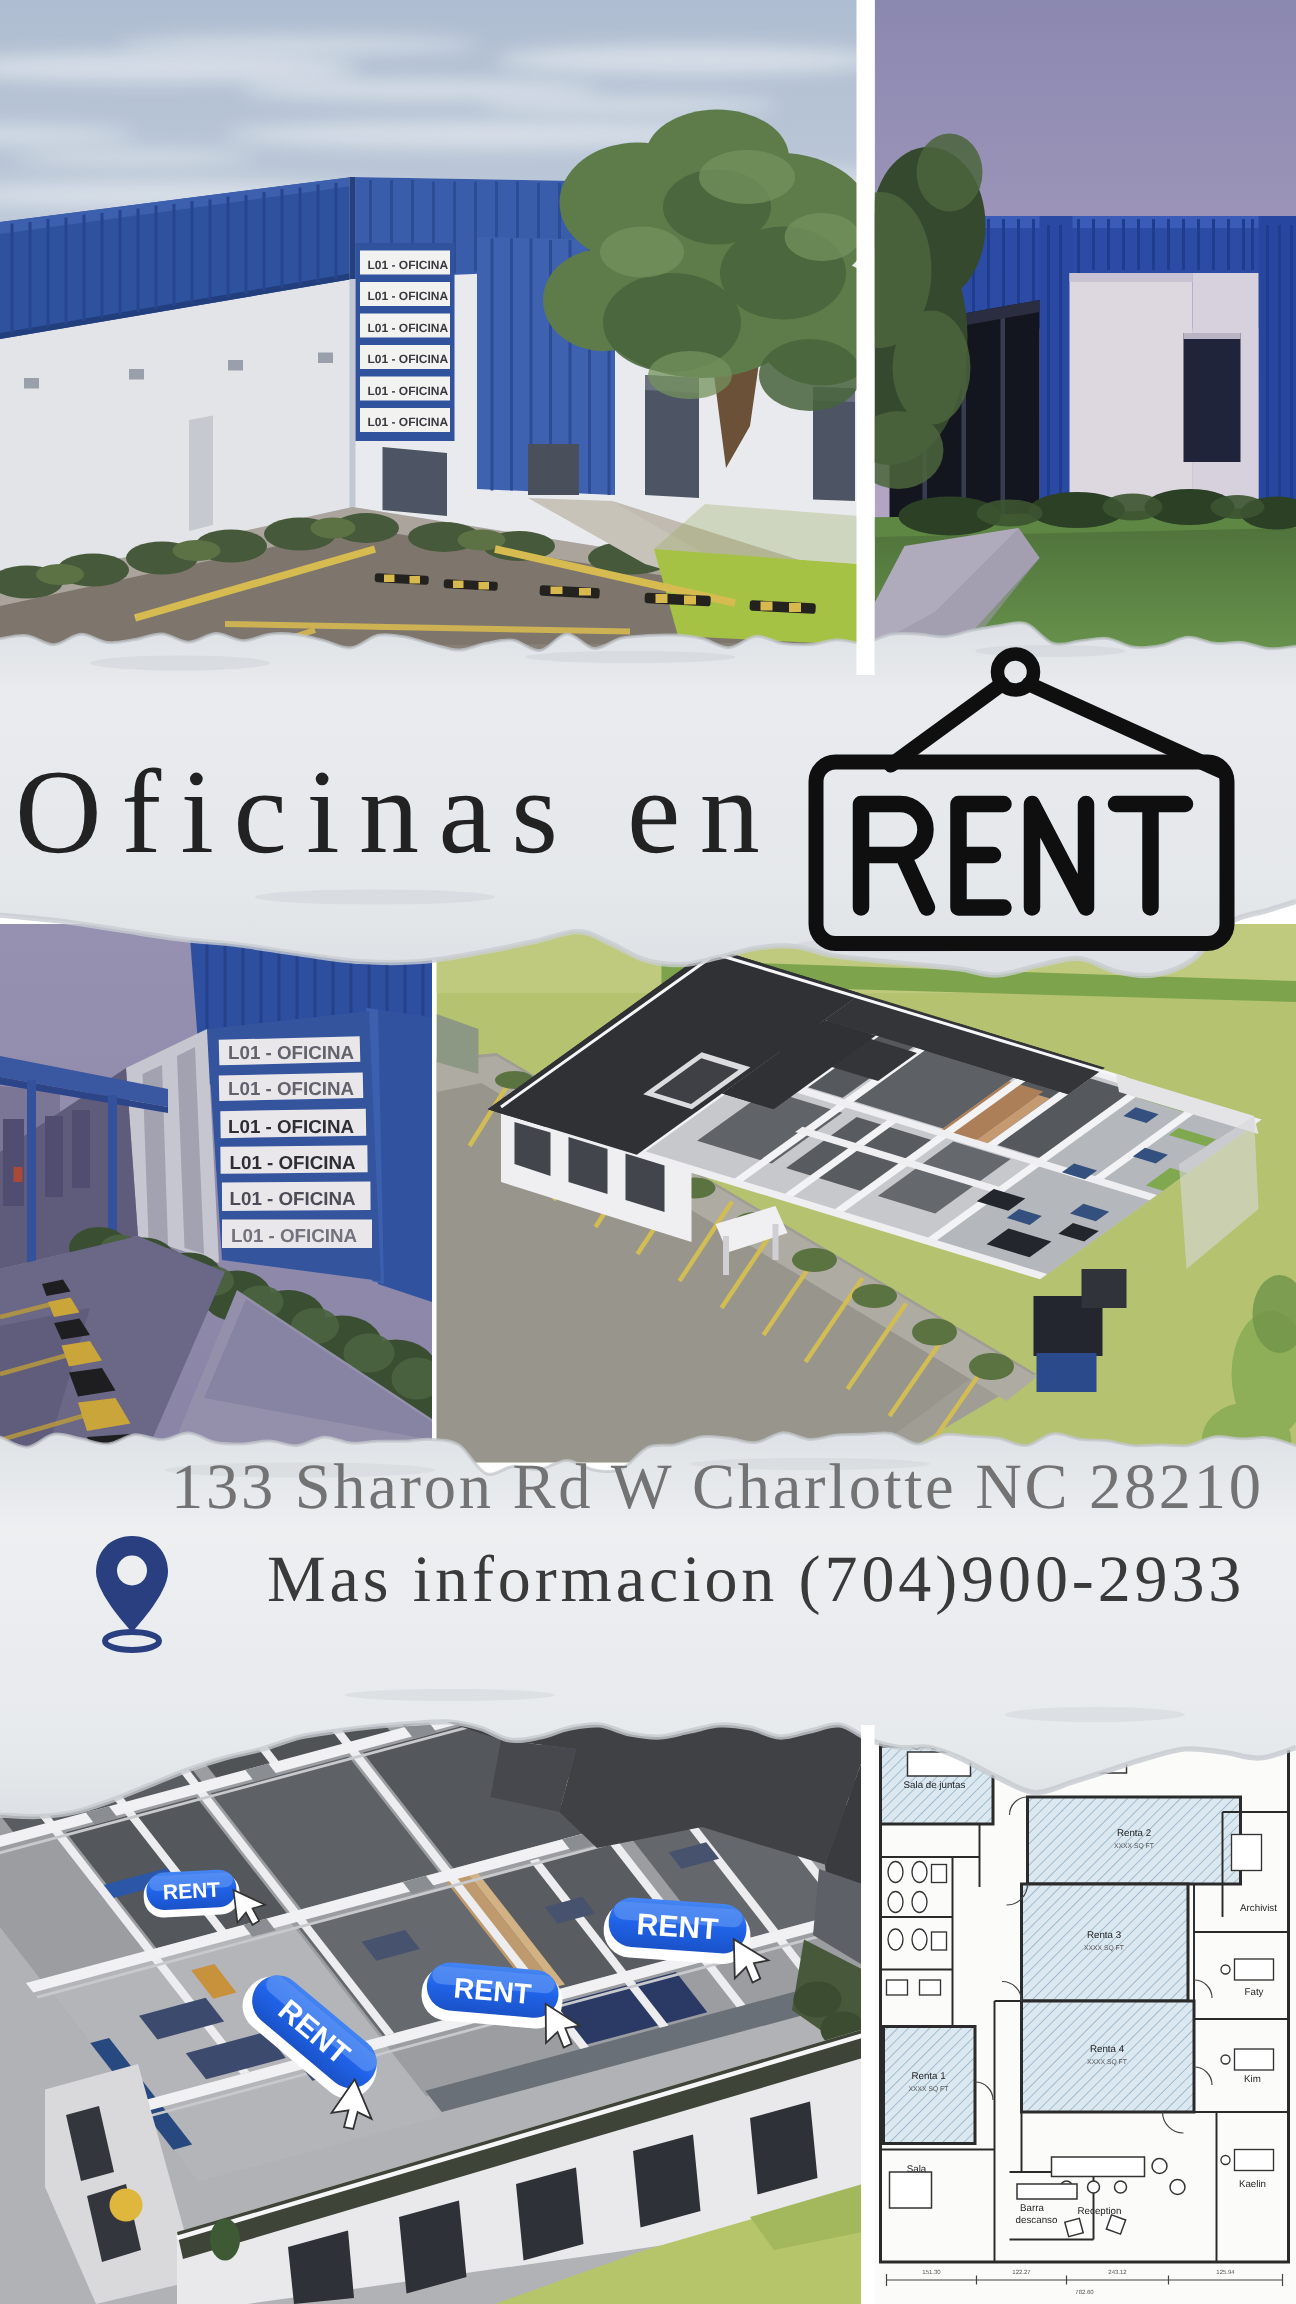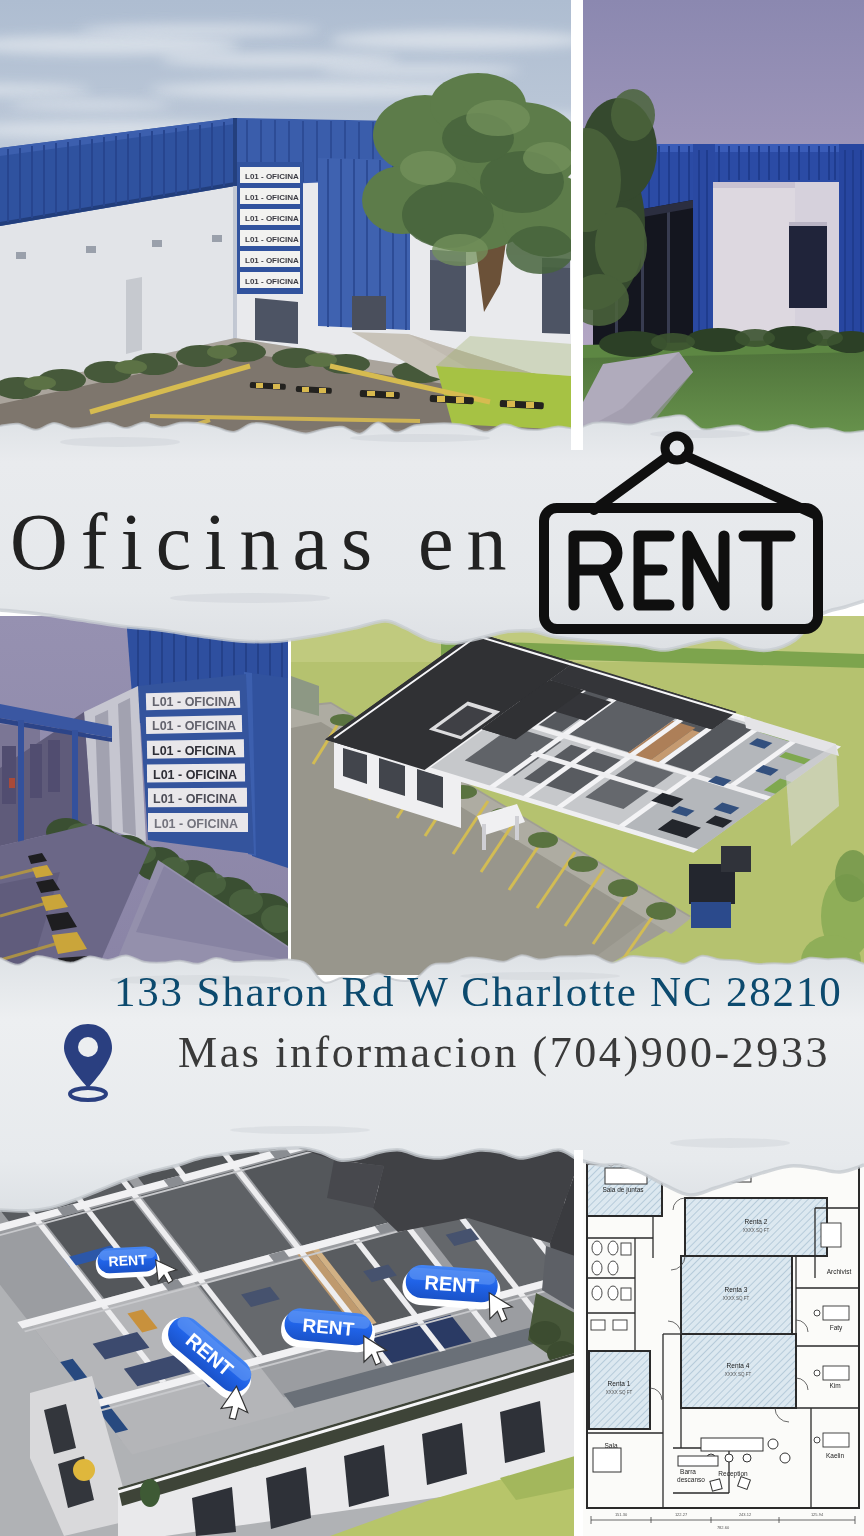--- a/index.html
+++ b/index.html
@@ -916,21 +916,21 @@
   <path d="M0,19.9 C3.0,21.0 12.0,27.1 18,26.8 C24.0,26.5 30.0,19.1 36,18.2 C42.0,17.3 48.0,20.1 54,21.2 C60.0,22.3 66.0,25.1 72,24.6 C78.0,24.2 84.0,18.9 90,18.5 C96.0,18.1 102.0,22.1 108,21.9 C114.0,21.7 120.0,17.1 126,17.4 C132.0,17.7 138.0,22.5 144,23.7 C150.0,24.9 156.0,24.8 162,24.6 C168.0,24.4 174.0,22.5 180,22.7 C186.0,22.9 192.0,26.2 198,25.8 C204.0,25.4 210.0,20.4 216,20.1 C222.0,19.8 228.0,23.5 234,24.0 C240.0,24.5 246.0,23.1 252,22.9 C258.0,22.7 264.0,23.0 270,22.8 C276.0,22.6 282.0,21.2 288,21.6 C294.0,22.0 300.0,21.6 306,25.4 C312.0,29.2 318.0,42.0 324,44.4 C330.0,46.8 336.0,40.2 342,39.7 C348.0,39.2 354.0,42.3 360,41.6 C366.0,40.9 372.0,35.5 378,35.6 C384.0,35.7 390.0,41.0 396,42.0 C402.0,43.0 408.0,44.0 414,41.5 C420.0,39.0 426.0,29.6 432,26.9 C438.0,24.2 444.0,26.4 450,25.2 C456.0,24.0 462.0,20.5 468,19.8 C474.0,19.1 480.0,20.2 486,20.9 C492.0,21.5 498.0,24.3 504,23.7 C510.0,23.1 516.0,17.5 522,17.2 C528.0,16.9 534.0,21.4 540,21.6 C546.0,21.9 552.0,19.3 558,18.7 C564.0,18.1 570.0,18.4 576,18.2 C582.0,18.0 588.0,16.5 594,17.6 C600.0,18.7 606.0,24.6 612,24.7 C618.0,24.8 624.0,19.2 630,18.3 C636.0,17.4 642.0,19.1 648,19.5 C654.0,19.9 660.0,19.9 666,20.9 C672.0,21.9 678.0,26.2 684,25.7 C690.0,25.2 696.0,18.5 702,17.8 C708.0,17.1 714.0,20.7 720,21.5 C726.0,22.3 732.0,21.8 738,22.5 C744.0,23.2 750.0,25.4 756,25.8 C762.0,26.2 768.0,25.2 774,25.2 C780.0,25.2 786.0,26.5 792,25.6 C798.0,24.7 804.0,20.5 810,19.8 C816.0,19.1 822.0,21.1 828,21.2 C834.0,21.3 840.0,19.8 846,20.6 C852.0,21.4 861.0,24.9 864,25.8 " fill="none" stroke="#c1c6cb" stroke-width="2" opacity="0.75"></path>
   <path d="M0,272 C4.2,272.2 16.7,273.3 25,273 C33.3,272.7 41.7,271.8 50,270 C58.3,268.2 66.7,265.0 75,262 C83.3,259.0 91.7,255.3 100,252 C108.3,248.7 116.7,245.0 125,242 C133.3,239.0 141.7,236.3 150,234 C158.3,231.7 166.7,230.3 175,228 C183.3,225.7 191.7,222.0 200,220 C208.3,218.0 216.7,217.2 225,216 C233.3,214.8 241.7,213.8 250,213 C258.3,212.2 266.7,211.5 275,211 C283.3,210.5 292.5,209.5 300,210 C307.5,210.5 313.3,212.0 320,214 C326.7,216.0 333.3,221.0 340,222 C346.7,223.0 353.3,221.3 360,220 C366.7,218.7 373.3,215.3 380,214 C386.7,212.7 393.3,211.3 400,212 C406.7,212.7 413.3,216.7 420,218 C426.7,219.3 433.3,220.3 440,220 C446.7,219.7 453.3,217.3 460,216 C466.7,214.7 473.3,212.3 480,212 C486.7,211.7 493.3,212.7 500,214 C506.7,215.3 513.3,219.7 520,220 C526.7,220.3 533.3,217.3 540,216 C546.7,214.7 553.3,211.0 560,212 C566.7,213.0 573.3,219.5 580,222 C586.7,224.5 593.3,226.2 600,227 C606.7,227.8 613.3,225.8 620,227 C626.7,228.2 632.5,230.7 640,234 C647.5,237.3 656.7,243.2 665,247 C673.3,250.8 681.7,256.5 690,257 C698.3,257.5 706.7,252.5 715,250 C723.3,247.5 731.7,244.7 740,242 C748.3,239.3 756.7,236.3 765,234 C773.3,231.7 781.7,228.7 790,228 C798.3,227.3 806.7,229.0 815,230 C823.3,231.0 831.8,234.5 840,234 C848.2,233.5 860.0,228.2 864,227 " fill="none" stroke="#c6cbd0" stroke-width="3.5" opacity="0.8"></path>
   <g fill="#ced3d8" opacity="0.45">
     <ellipse cx="200" cy="42" rx="90" ry="5"></ellipse>
         <ellipse cx="540" cy="38" rx="80" ry="4"></ellipse>
     <ellipse cx="730" cy="205" rx="60" ry="5"></ellipse>
         <ellipse cx="300" cy="192" rx="70" ry="4"></ellipse>
   </g>
 </svg>
 </div>
-<div class="abs" style="left:114px;top:967px;width:745px;font-family:'Liberation Serif',serif;font-size:43px;color:#0c4a6e;letter-spacing:1.8px;white-space:nowrap;">133 Sharon Rd W Charlotte NC 28210</div>
+<div class="abs" style="left:114px;top:967px;width:745px;font-family:'Liberation Serif',serif;font-size:43px;color:#737373;letter-spacing:1.8px;white-space:nowrap;">133 Sharon Rd W Charlotte NC 28210</div>
 <div class="abs" style="left:139px;top:1027px;width:700px;font-family:'Liberation Serif',serif;font-size:44px;color:#3a3a3a;letter-spacing:2.6px;white-space:nowrap;margin-left:39px;">Mas informacion (704)900-2933</div>
 
 <div class="abs" style="left:58px;top:1020px;width:60px;height:84px;">
 <svg width="60" height="84" viewBox="0 0 60 84">
   <path d="M30,4 C15,4 6,15 6,28 C6,43 30,68 30,68 C30,68 54,43 54,28 C54,15 45,4 30,4 Z" fill="#2a3f80"></path>
   <circle cx="30" cy="27" r="10" fill="#eceef0"></circle>
   <ellipse cx="30" cy="74" rx="18" ry="6" fill="none" stroke="#2a3f80" stroke-width="4"></ellipse>
 </svg>
 </div>
 

